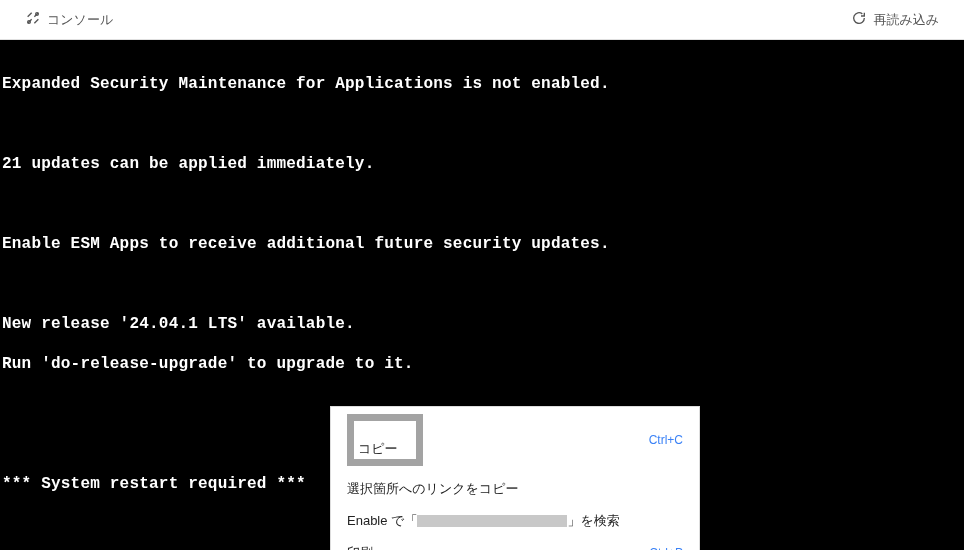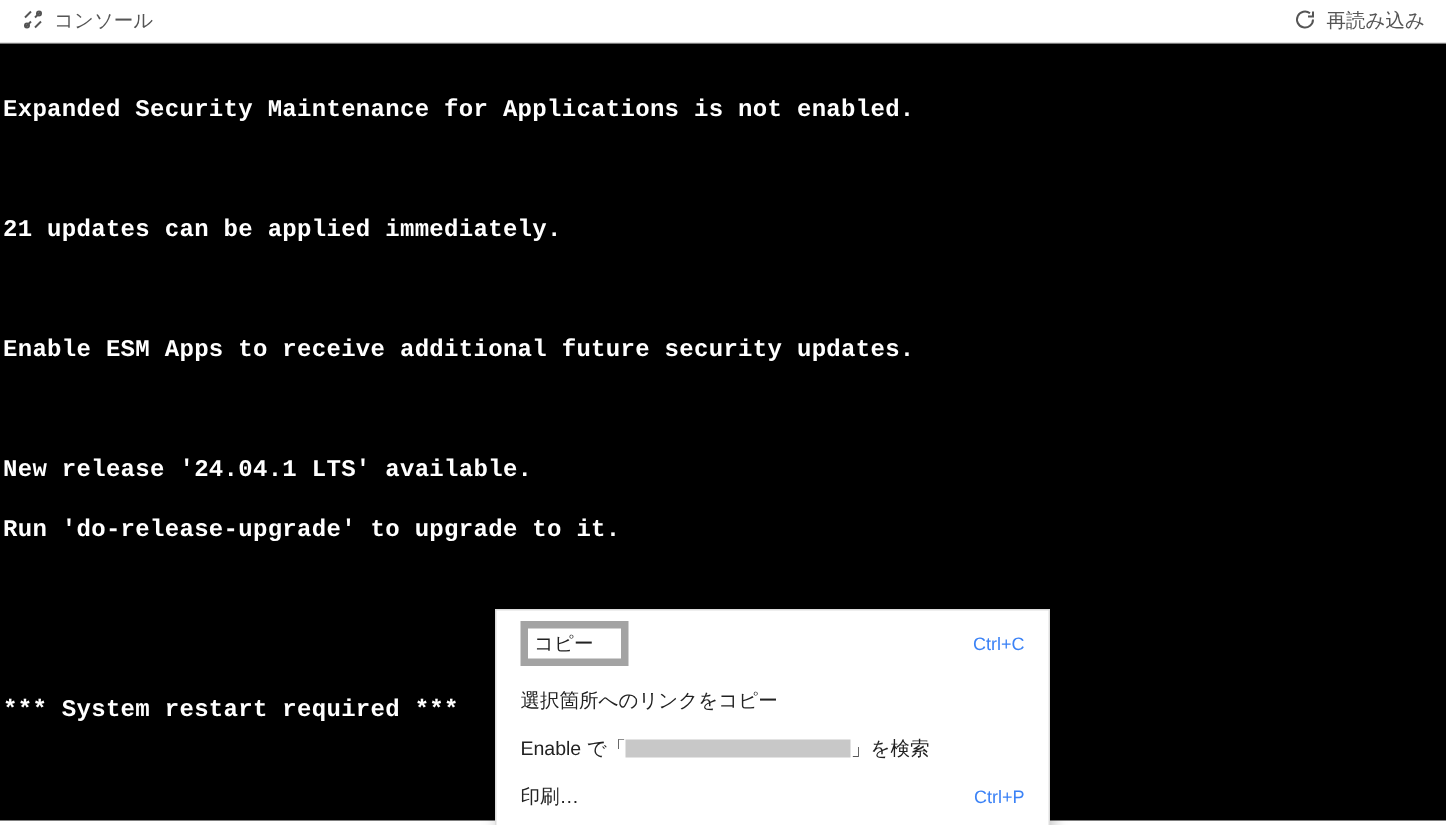--- a/index.html
+++ b/index.html
@@ -1,23 +1,23 @@
 <!DOCTYPE html>
 <html><head>
 <meta charset="utf-8">
 <style>
   * { margin: 0; padding: 0; box-sizing: border-box; }
   html, body { width: 964px; height: 550px; font-family: sans-serif; overflow: hidden; }
   .topbar {
-    height: 29px;
+    height: 40px;
     background: #ffffff;
     border-bottom: 1px solid #e0e0e0;
     display: flex;
     align-items: center;
-    padding: 0 14px;
+    padding: 0 25px;
     color: #555;
     font-size: 13px;
   }
   .topbar .left, .topbar .right { display: flex; align-items: center; gap: 6px; }
   .topbar .right { margin-left: auto; justify-content: center; }
   .topbar svg { width: 16px; height: 16px; }
   .term {
     background: #000000;
     color: #fff;
     font-family: "Consolas","Menlo","Courier New",monospace;
@@ -46,22 +46,22 @@
   }
   .ctxmenu .mi {
     display: flex;
     align-items: center;
     padding: 7px 16px;
     gap: 8px;
     white-space: normal;
   }
   .ctxmenu .mi .kb { margin-left: auto; color: #3b82f6; font-size: 12px; }
   .ctxmenu .mi.copy .lbl {
-    border: 5px solid #a3a3a3;
-    padding: 1px 18px 1px 4px;
+    border: 7px solid #a3a3a3;
+    padding: 19px 18px 1px 4px;
     display: inline-block;
   }
   .ctxmenu .srch-red {
     display: inline-block;
     background: #c8c8c8;
     height: 12px;
     width: 150px;
     vertical-align: -2px;
   }
 </style>

